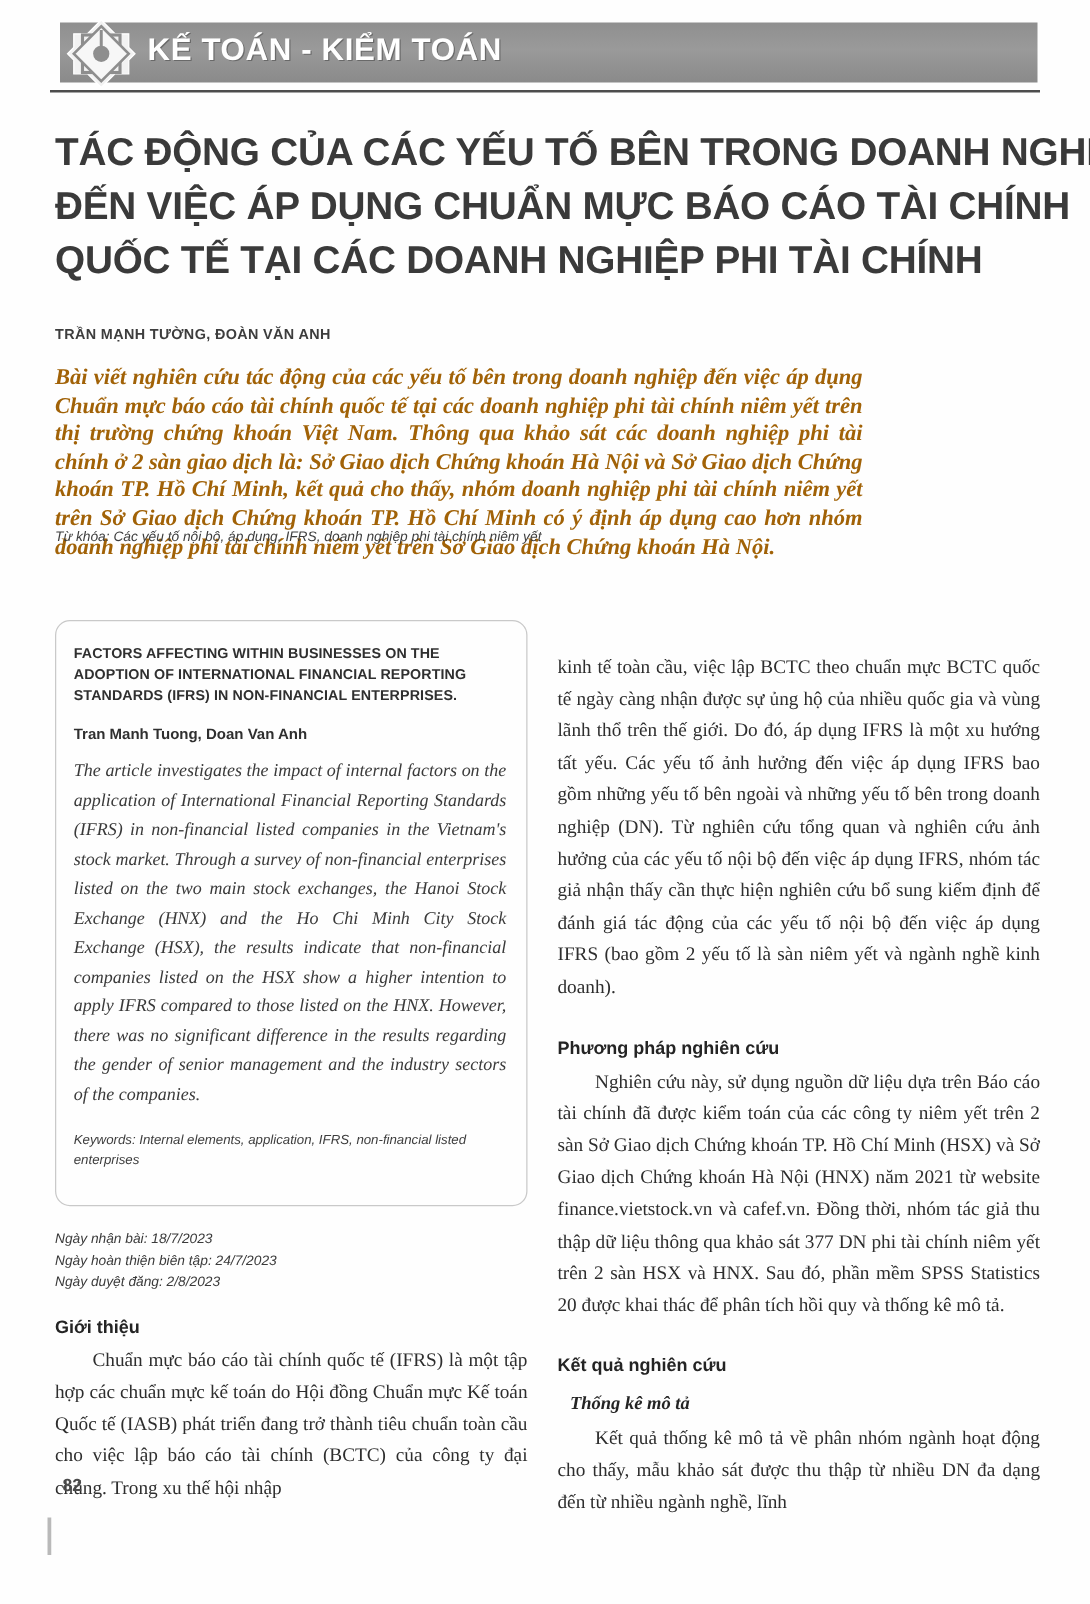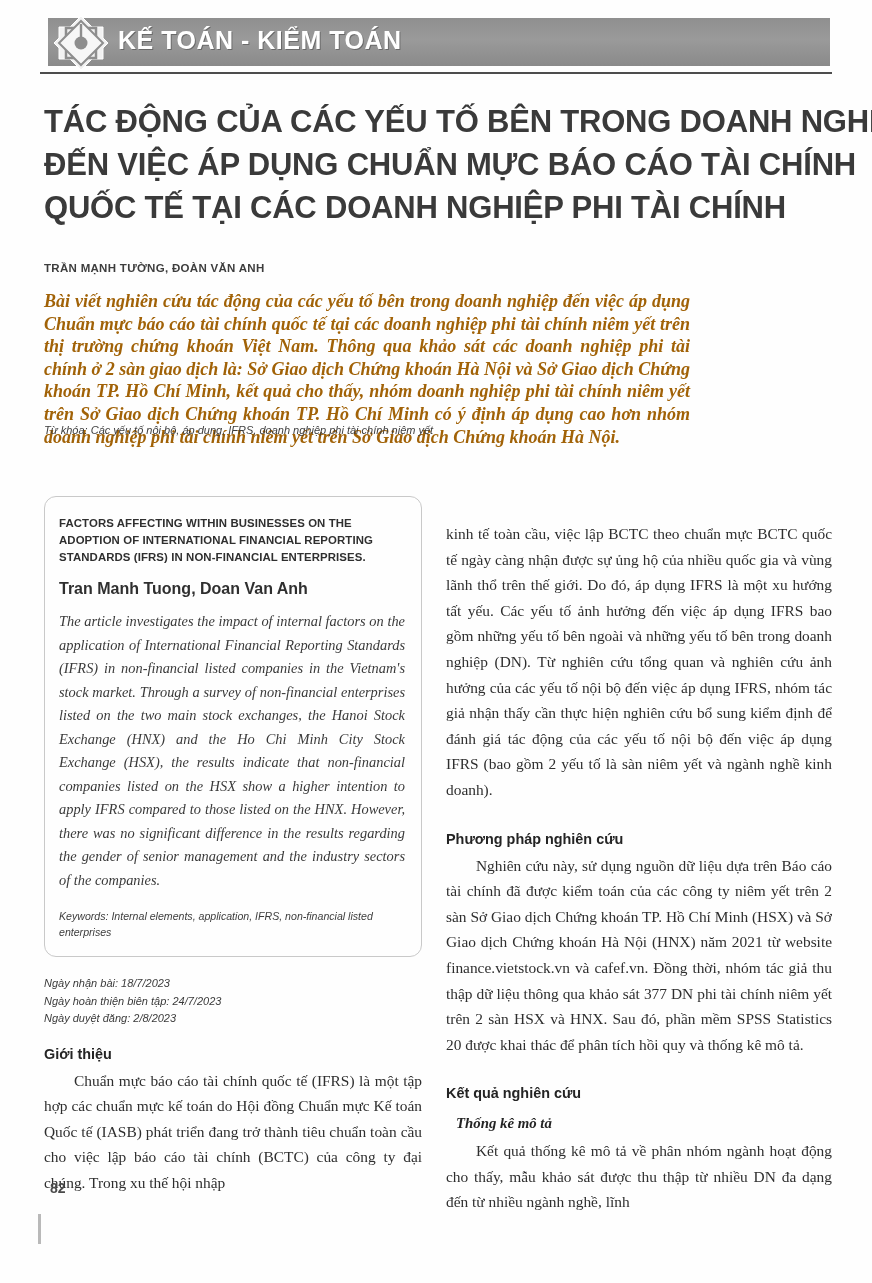--- a/index.html
+++ b/index.html
@@ -124,37 +124,37 @@
     position: absolute;
     left: 446px;
     top: 505px;
     width: 386px;
   }
 
   
   .en-box {
     border: 1px solid #c9c9c9;
     border-radius: 12px;
-    padding: 18px 16px 16px 14px;
+    padding: 18px 16px 28px 14px;
     box-sizing: border-box;
     width: 378px;
   }
   .en-title {
     font-family: "Liberation Sans", sans-serif;
     font-weight: bold;
     font-size: 11.4px;
     line-height: 17px;
     letter-spacing: 0.1px;
     color: #2f2f2f;
     margin: 0 0 14px 0;
   }
   .en-authors {
     font-family: "Liberation Sans", sans-serif;
     font-weight: bold;
-    font-size: 16px;
+    font-size: 12px;
     color: #2f2f2f;
     margin: 0 0 12px 0;
   }
   .en-abstract {
     font-family: "Liberation Serif", serif;
     font-style: italic;
     font-size: 14.4px;
     line-height: 23.5px;
     color: #3a3a3a;
     text-align: justify;

